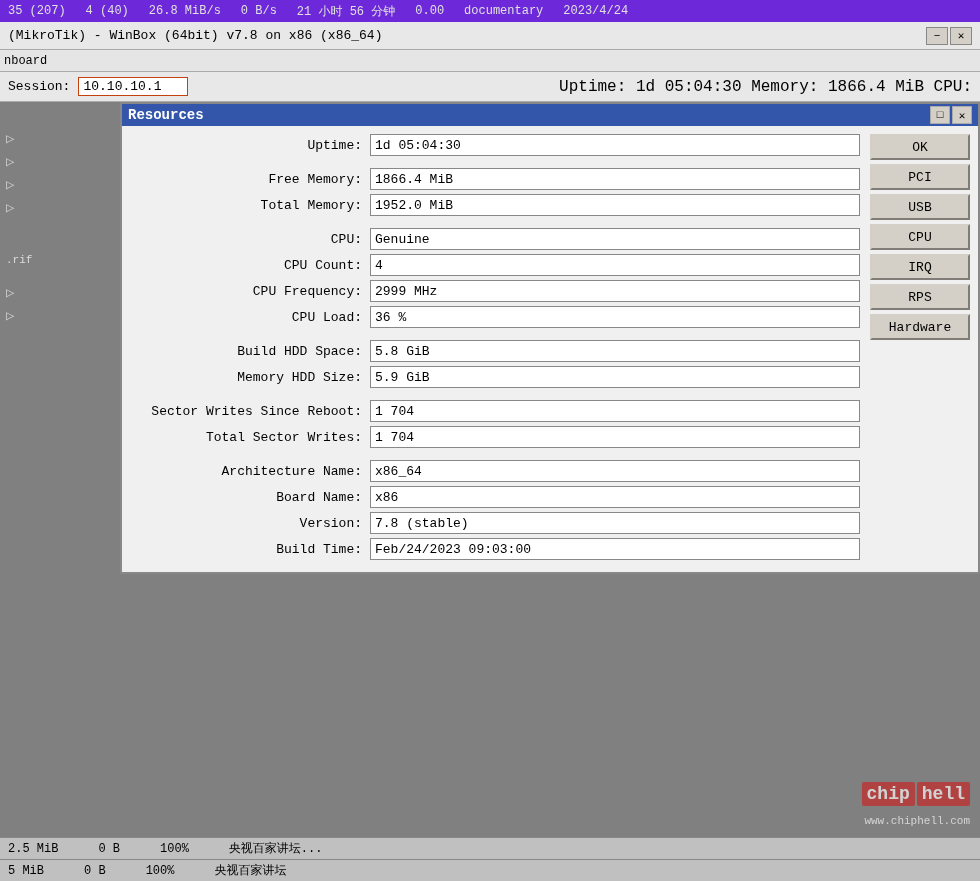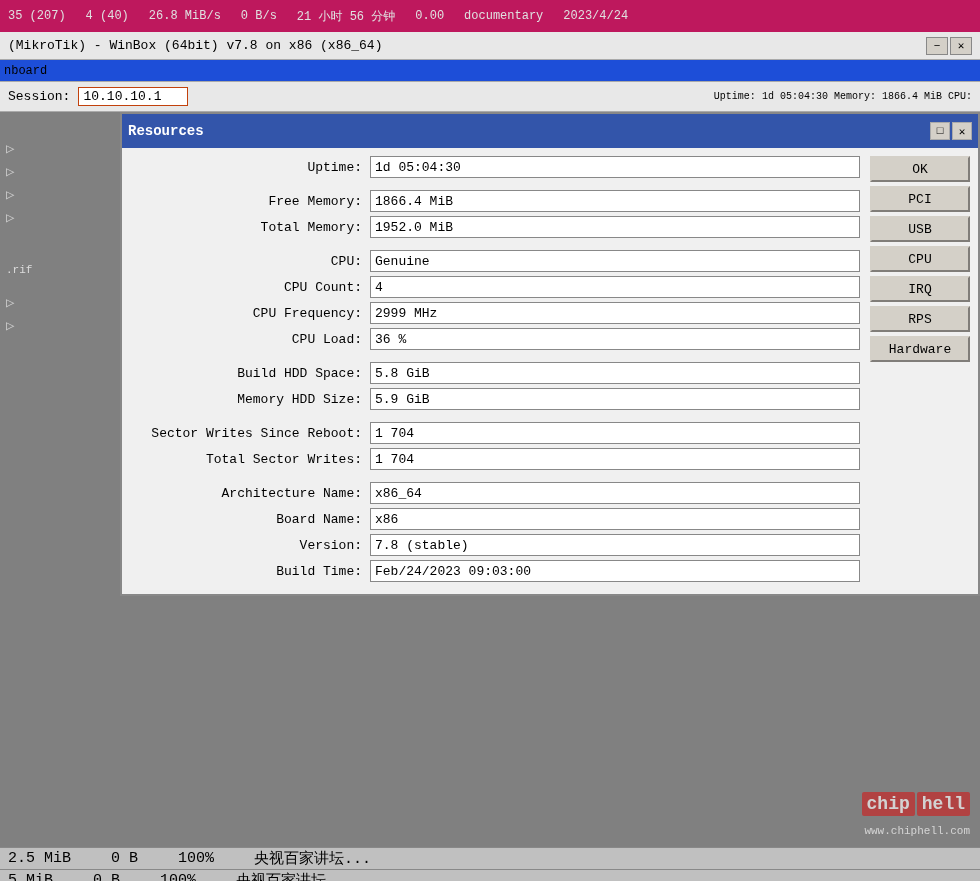--- a/index.html
+++ b/index.html
@@ -8,25 +8,25 @@
       font-size: 13px;
       background: #c0c0c0;
       width: 980px;
       height: 881px;
       overflow: hidden;
       position: relative;
     }
 
     
     .top-bar {
-      background: #be185d;
+      background: #6d28d9;
       color: #e0e0e0;
       display: flex;
       align-items: center;
-      height: 32px;
+      height: 22px;
       padding: 0 8px;
       font-size: 12px;
       gap: 20px;
     }
     .top-bar span { white-space: nowrap; }
 
     
     .title-bar {
       background: #e8e8e8;
       color: #000;
@@ -49,21 +49,21 @@
       background: #d4d0c8;
       cursor: pointer;
       font-size: 11px;
       display: flex;
       align-items: center;
       justify-content: center;
     }
 
     
     .menu-bar {
-      background: #1d4ed8;
+      background: #e5e5e5;
       height: 22px;
       display: flex;
       align-items: center;
       padding: 0 4px;
       border-bottom: 1px solid #aaa;
       font-size: 12px;
     }
 
     
     .session-bar {
@@ -79,21 +79,21 @@
     .session-input {
       border: 1px solid #c2410c;
       background: white;
       padding: 1px 4px;
       font-family: 'Courier New', monospace;
       font-size: 13px;
       width: 110px;
     }
     .session-info {
       margin-left: auto;
-      font-size: 10px;
+      font-size: 16px;
     }
 
     
     .main-area {
       display: flex;
       height: calc(881px - 22px - 28px - 22px - 30px - 22px - 22px);
       background: #808080;
     }
 
     
@@ -129,21 +129,21 @@
       width: 860px;
     }
     .dialog-title {
       background: #3355aa;
       color: white;
       padding: 3px 6px;
       font-size: 14px;
       font-weight: bold;
       display: flex;
       align-items: center;
-      height: 34px;
+      height: 22px;
     }
     .dialog-title-buttons {
       margin-left: auto;
       display: flex;
       gap: 2px;
     }
     .dialog-title-btn {
       width: 20px;
       height: 18px;
       border: 1px solid #aaa;
@@ -208,21 +208,21 @@
       text-align: center;
     }
 
     
     .bottom-bar {
       background: #c0c0c0;
       height: 22px;
       display: flex;
       align-items: center;
       padding: 0 8px;
-      font-size: 15px;
+      font-size: 12px;
       border-top: 1px solid #888;
       gap: 40px;
     }
   </style>
 </head>
 <body>
 
 <div class="top-bar">
   <span>35 (207)</span>
   <span>4 (40)</span>

